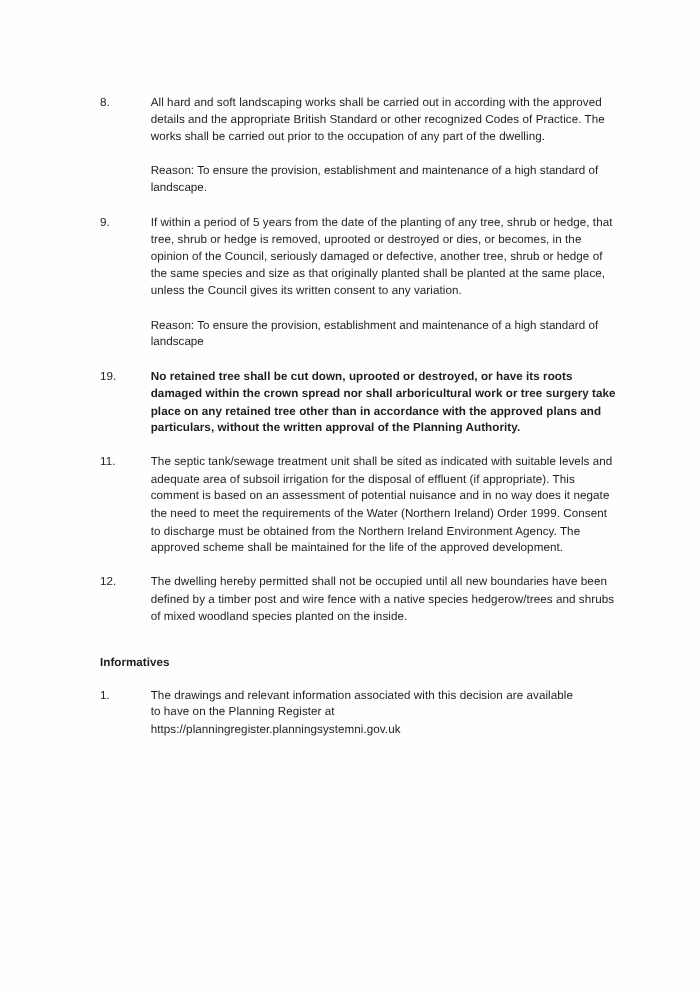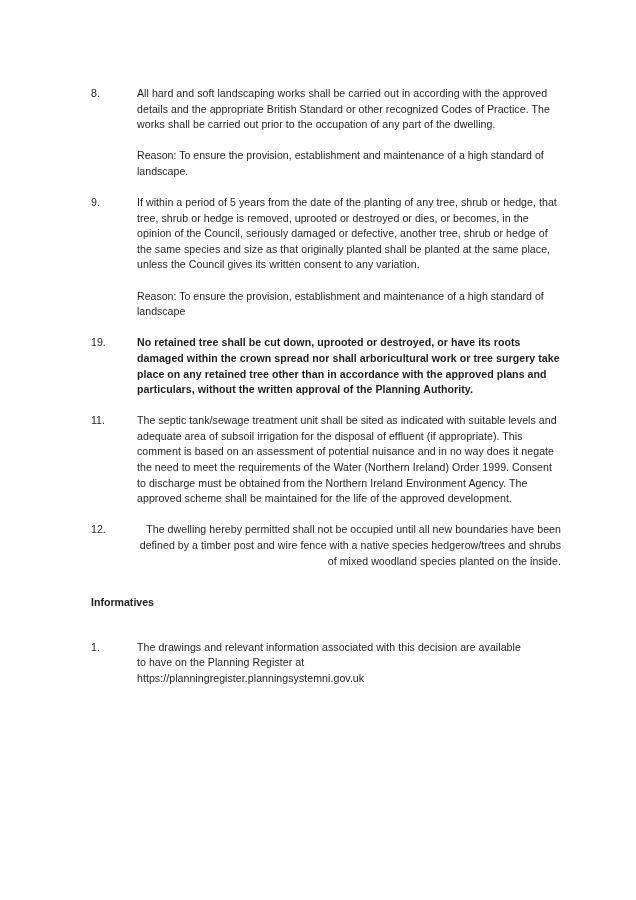--- a/index.html
+++ b/index.html
@@ -44,30 +44,30 @@
     }
     .item-text {
       margin: 0 0 15.6px 0;
       letter-spacing: 0.05px;
     }
     .item-reason {
       margin: 0;
     }
     .heading {
       font-weight: bold;
-      margin: 26px 0 29px 0;
+      margin: 26px 0 14px 0;
     }
     .informative .item-text {
       margin-bottom: 0;
     }
     .w-item8  .item-text { width: 424px; }
     .w-item9  .item-text { width: 420px; }
     .w-item10 .item-text { width: 424px; font-weight: bold; }
     .w-item11 .item-text { width: 422px; }
-    .w-item12 .item-text { width: 424px; text-align: right; }
+    .w-item12 .item-text { width: 424px; }
     .reason-wide { width: 430px; }
   </style>
 </head>
 <body>
 
 <div class="page">
   <div class="content">
 
     <div class="item w-item8">
       <span class="item-num">8.</span>

